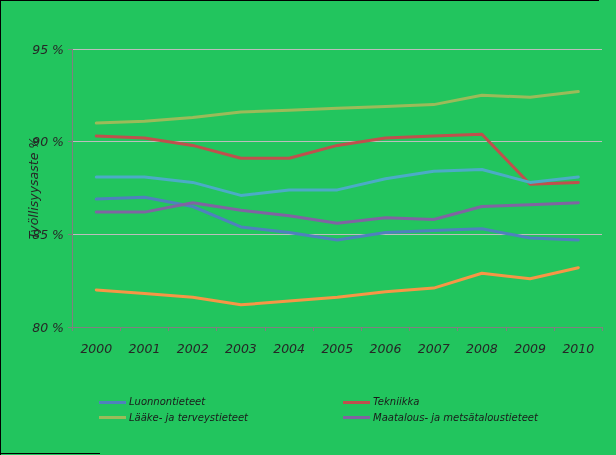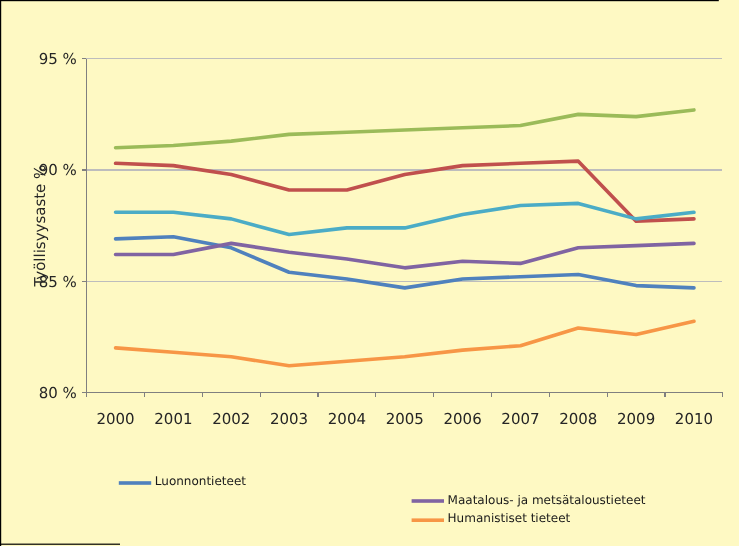--- a/index.html
+++ b/index.html
@@ -1,21 +1,22 @@
 <!DOCTYPE html>
 <html><head>
 <meta charset="utf-8">
 <style>
   html,body{margin:0;padding:0;background:#fff;}
   #figure{
     position:relative;
     width:616px;height:455px;
-    background:#fef9c3;
+    background:#22c55e;
     font-family:"DejaVu Sans",sans-serif;
     overflow:hidden;
+    font-style:italic;
   }
   .border-seg{position:absolute;background:#000;}
   #border-top{left:0;top:0;width:599px;height:1px;}
   #border-left{left:0;top:0;width:1px;height:455px;}
   #border-bottom{left:0;top:453px;width:100px;height:1px;}
   #chart-svg{position:absolute;left:0;top:0;font-family:"DejaVu Sans",sans-serif;}
   #y-axis-title{
     position:absolute;
     left:33px;top:188px;
     transform:translate(-50%,-50%) rotate(-90deg);
@@ -80,22 +81,26 @@
       <polyline points="96.3,289.9 144.5,293.6 192.7,297.3 240.9,304.8 289.1,301.1 337.3,297.3 385.5,291.8 433.7,288.1 481.9,273.3 530.1,278.8 578.3,267.7" fill="none" stroke="#F79646" stroke-width="3" stroke-linejoin="round" stroke-linecap="round"></polyline>
     </svg>
 
   <div id="y-axis-title">Työllisyysaste %</div>
 
   <div id="legend">
       <div class="legend-item" style="left: 99px; top: 394px;">
         <span class="legend-swatch" style="background: rgb(79, 129, 189);"></span>
         <span class="legend-label">Luonnontieteet</span>
       </div>
+      <div class="legend-item" style="left: 99px; top: 409.5px;">
+        <span class="legend-swatch" style="background: rgb(155, 187, 89);"></span>
+        <span class="legend-label">Lääke- ja terveystieteet</span>
+      </div>
+      <div class="legend-item" style="left: 343px; top: 394px;">
+        <span class="legend-swatch" style="background: rgb(192, 80, 77);"></span>
+        <span class="legend-label">Tekniikka</span>
+      </div>
       <div class="legend-item" style="left: 343px; top: 409.5px; align-items: center;">
         <span class="legend-swatch" style="background: rgb(128, 100, 162);"></span>
         <span class="legend-label">Maatalous- ja metsätaloustieteet</span>
-      </div>
-      <div class="legend-item" style="left: 343px; top: 425px;">
-        <span class="legend-swatch" style="background: rgb(247, 150, 70);"></span>
-        <span class="legend-label">Humanistiset tieteet</span>
       </div>
     </div>
 </div>
 
 </body></html>

